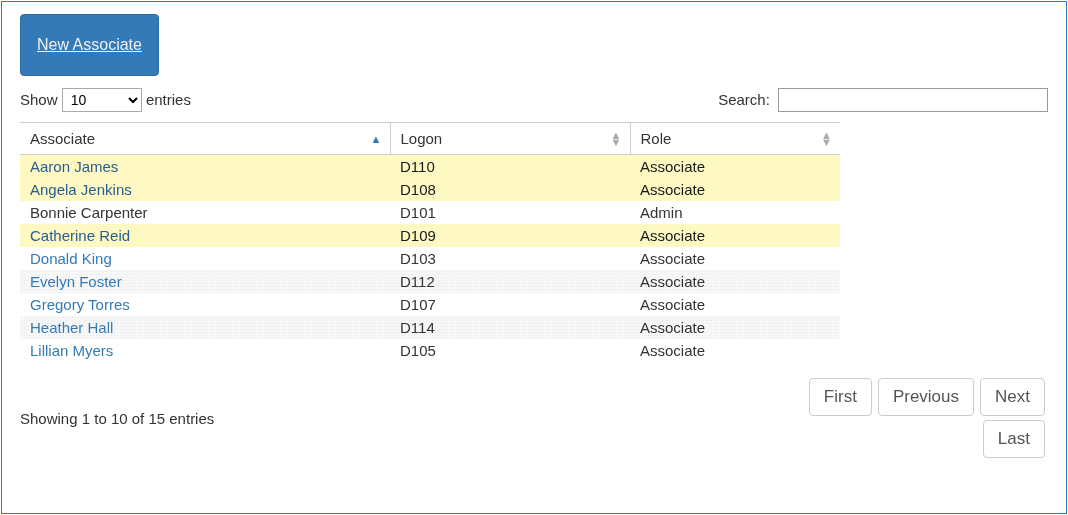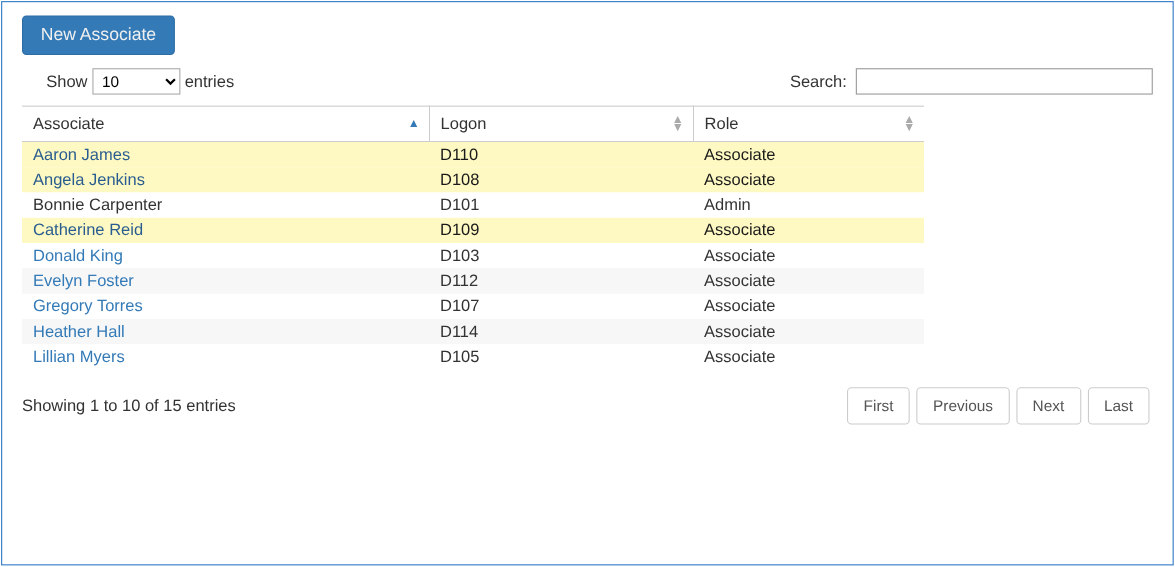--- a/index.html
+++ b/index.html
@@ -20,33 +20,33 @@
       height: 513px;
       margin: 1px;
       padding: 12px 18px;
       position: relative;
     }
     .btn-new {
       background: #337ab7;
       color: #f0f0f0;
       border: 1px solid #2e6da4;
       border-radius: 4px;
-      padding: 8px 16px;
+      padding: 21px 16px;
       font-size: 16px;
       cursor: pointer;
       display: inline-block;
       margin-bottom: 12px;
+      text-decoration: underline;
     }
     .controls-row {
       display: flex;
       justify-content: space-between;
       align-items: flex-end;
       margin-bottom: 10px;
       font-size: 15px;
-      margin-left: 22px;
     }
     .length-control select {
       font-size: 14px;
       padding: 2px 4px;
       border: 1px solid #aaa;
       background: #fff;
       width: 80px;
     }
     .search-control input {
       border: 1px solid #999;
@@ -127,21 +127,21 @@
       flex-wrap: wrap;
       justify-content: flex-end;
       gap: 0;
       max-width: 290px;
     }
     .pagination button {
       background: #fff;
       border: 1px solid #ccc;
       border-radius: 4px;
       padding: 8px 14px;
-      font-size: 14px;
+      font-size: 17px;
       color: #555;
       cursor: pointer;
       margin: 2px 3px;
     }
   </style>
 </head>
 <body>
 
 <div class="panel">
 

